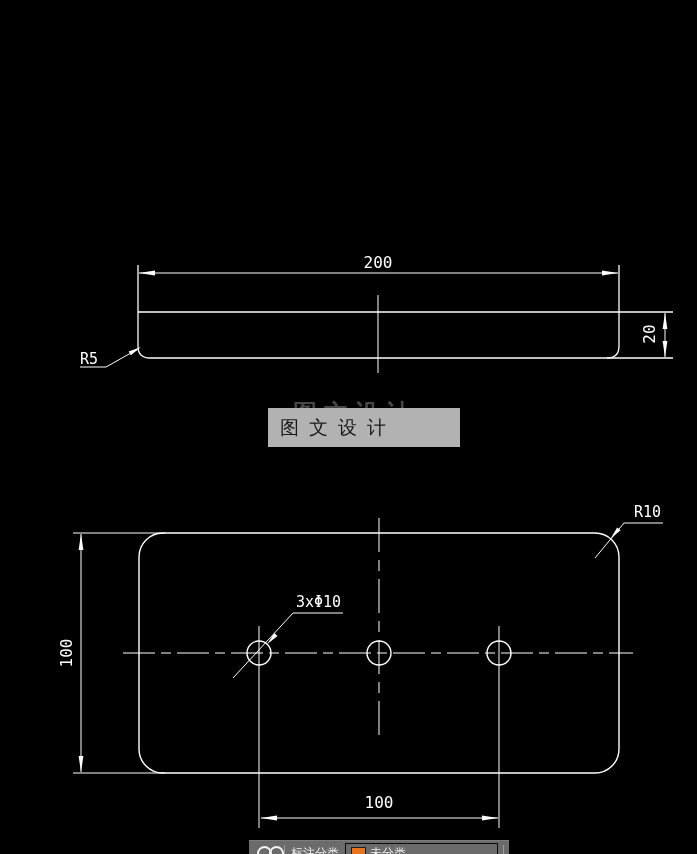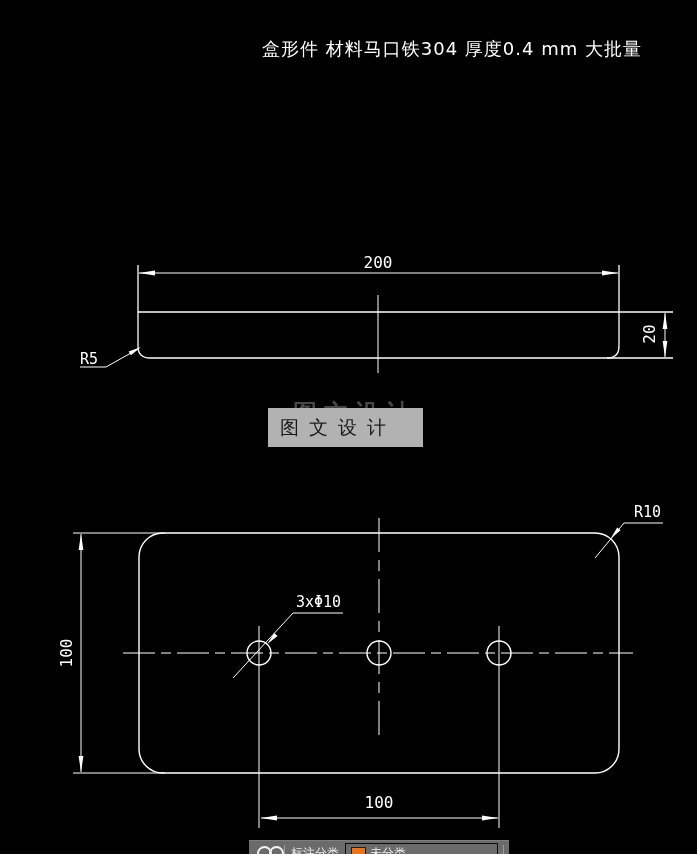--- a/index.html
+++ b/index.html
@@ -4,21 +4,21 @@
 <style>
   html,body{margin:0;padding:0;background:#000;}
   #stage{position:relative;width:697px;height:854px;background:#000;overflow:hidden;
          font-family:"DejaVu Sans","Liberation Sans",sans-serif;}
   #title{position:absolute;left:262px;top:38px;font-size:18px;line-height:22px;
          letter-spacing:1px;color:#fff;}
   svg text{fill:#ffffff;font-family:"DejaVu Sans Mono","Liberation Mono",monospace;}
   
   #wm-ghost{position:absolute;left:293px;top:397px;font-size:24px;font-weight:bold;
             letter-spacing:7px;color:#474747;white-space:pre;}
-  #wm-box{position:absolute;left:268px;top:408px;width:155px;height:39px;background:#b2b2b2;}
+  #wm-box{position:absolute;left:268px;top:408px;width:192px;height:39px;background:#b2b2b2;}
   #wm-label{display:block;padding-left:12px;font-size:19px;letter-spacing:2px;
             line-height:39px;color:#1a1a1a;white-space:pre;}
   
   #taskbar{position:absolute;left:249px;top:840px;width:260px;height:14px;background:#6b6b6b;
            border-top:1px solid #7e7e7e;overflow:hidden;}
   .tb-abs{position:absolute;}
   .circle-ico{width:11px;height:11px;border:2px solid #f2f2f2;border-radius:50%;
               display:inline-block;background:transparent;}
   .tb-sep{width:1px;height:12px;background:#9a9a9a;}
   .tb-text{color:#f0f0f0;font-size:12px;white-space:pre;}
@@ -26,21 +26,20 @@
                border:1px solid #0b0b0b;}
   #tb-swatch{position:absolute;left:5px;top:3px;width:13px;height:10px;
              border:1px solid #1e1e1e;}
   #tb-edit{color:#f5f5f5;font-size:15px;transform:rotate(10deg);}
 </style>
 </head>
 <body>
 
 <div id="stage">
 
-  <div id="title">盒形件   材料马口铁304   厚度0.4 mm   大批量</div>
 
   <svg width="697" height="854" viewBox="0 0 697 854" style="position:absolute;left:0;top:0">
 
     <g stroke="#ffffff" stroke-width="1.3" fill="none">
       <line x1="138" y1="312" x2="673" y2="312"></line>
       <line x1="150" y1="358" x2="673" y2="358"></line>
       <line x1="138" y1="265" x2="138" y2="346"></line>
       <line x1="619" y1="265" x2="619" y2="346"></line>
       <path d="M138,346 Q138,358 150,358"></path>
       <path d="M619,346 Q619,358 607,358"></path>

